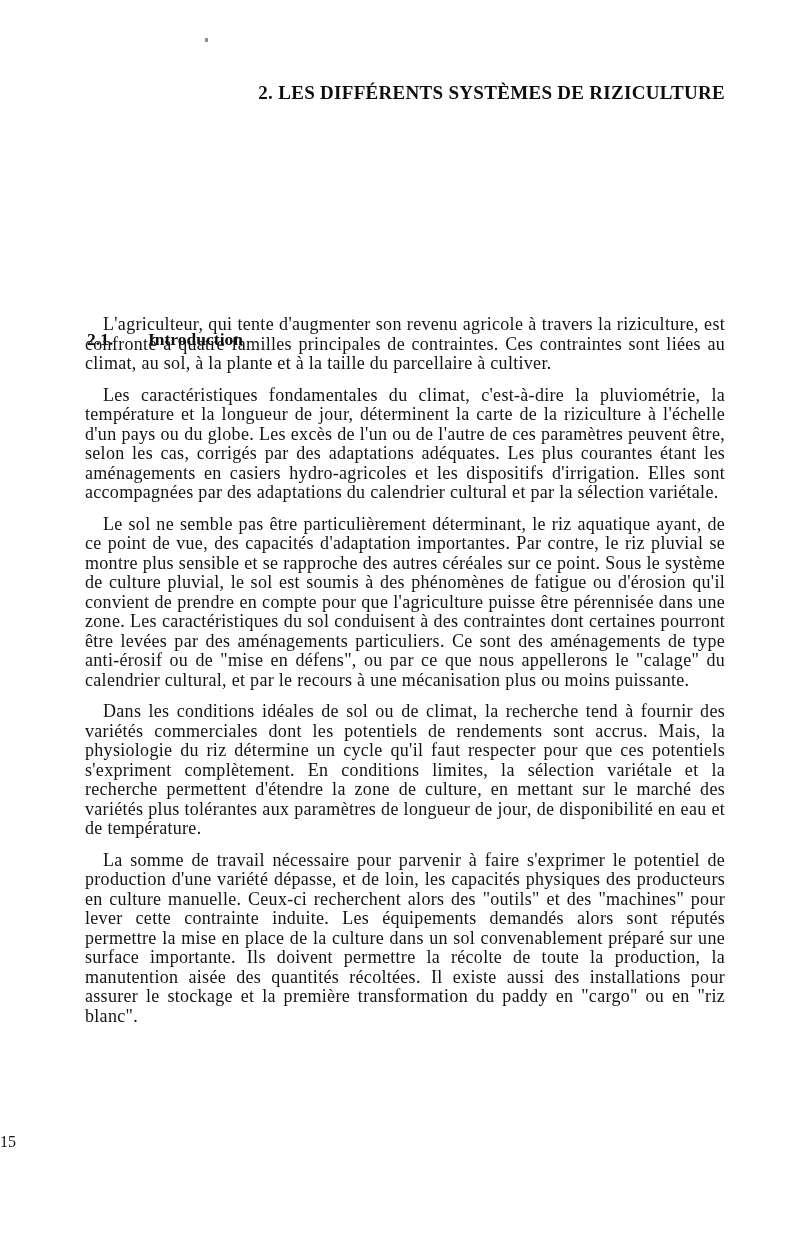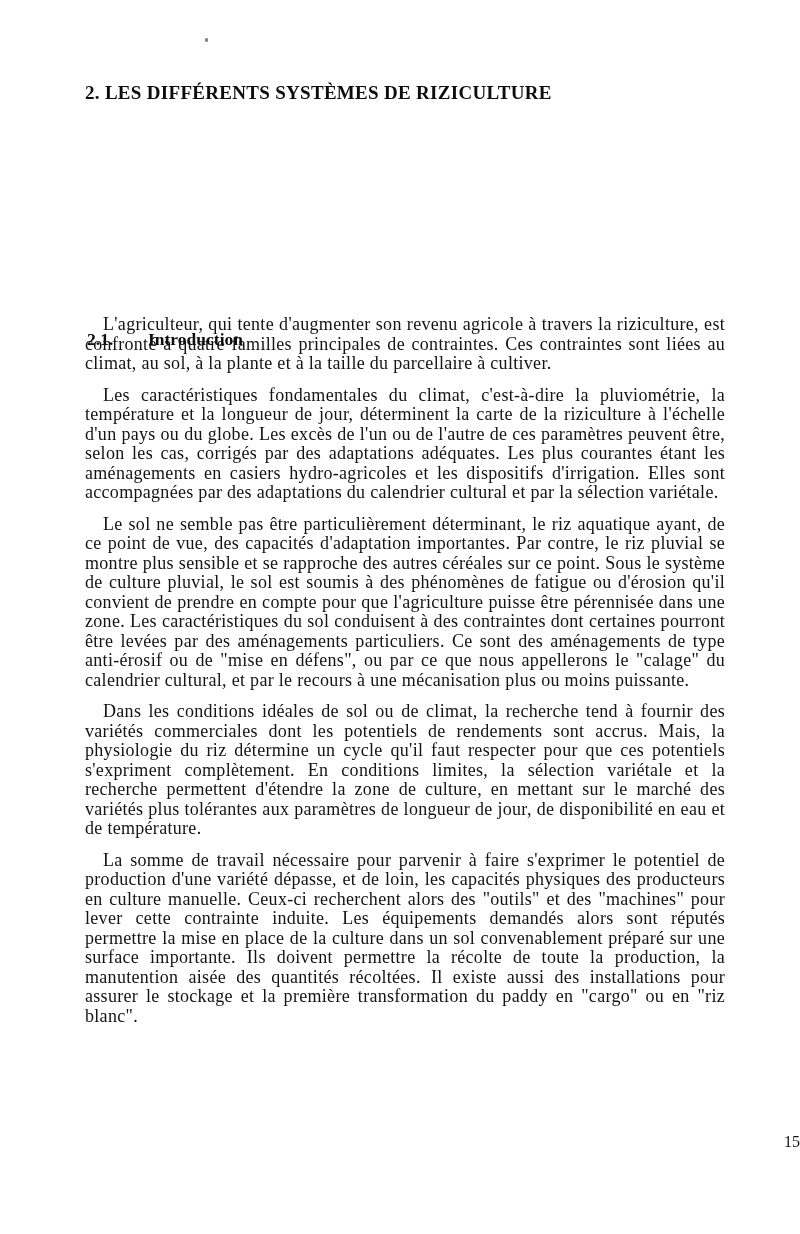--- a/index.html
+++ b/index.html
@@ -24,21 +24,21 @@
     height: 4px;
     background: #6a6a6a;
     border-radius: 1px;
     opacity: 0.8;
   }
   .chapter-title {
     position: absolute;
     top: 82px;
     left: 85px;
     width: 640px;
-    text-align: left;
+    text-align: right;
     font-size: 19px;
     font-weight: bold;
     letter-spacing: 0.3px;
     color: #0d0d0d;
     white-space: nowrap;
   }
   .section-heading {
     position: absolute;
     top: 285px;
     left: 87px;
@@ -67,21 +67,21 @@
     letter-spacing: 0.3px;
     text-align: justify;
     text-indent: 18px;
     color: #131313;
   }
   .page-number {
     position: absolute;
     top: 1133px;
     left: 0;
     width: 800px;
-    text-align: right;
+    text-align: left;
     font-size: 16px;
     color: #131313;
   }
 </style>
 </head>
 <body>
 
 <div class="page">
 
   <div class="scan-artifact"></div>

